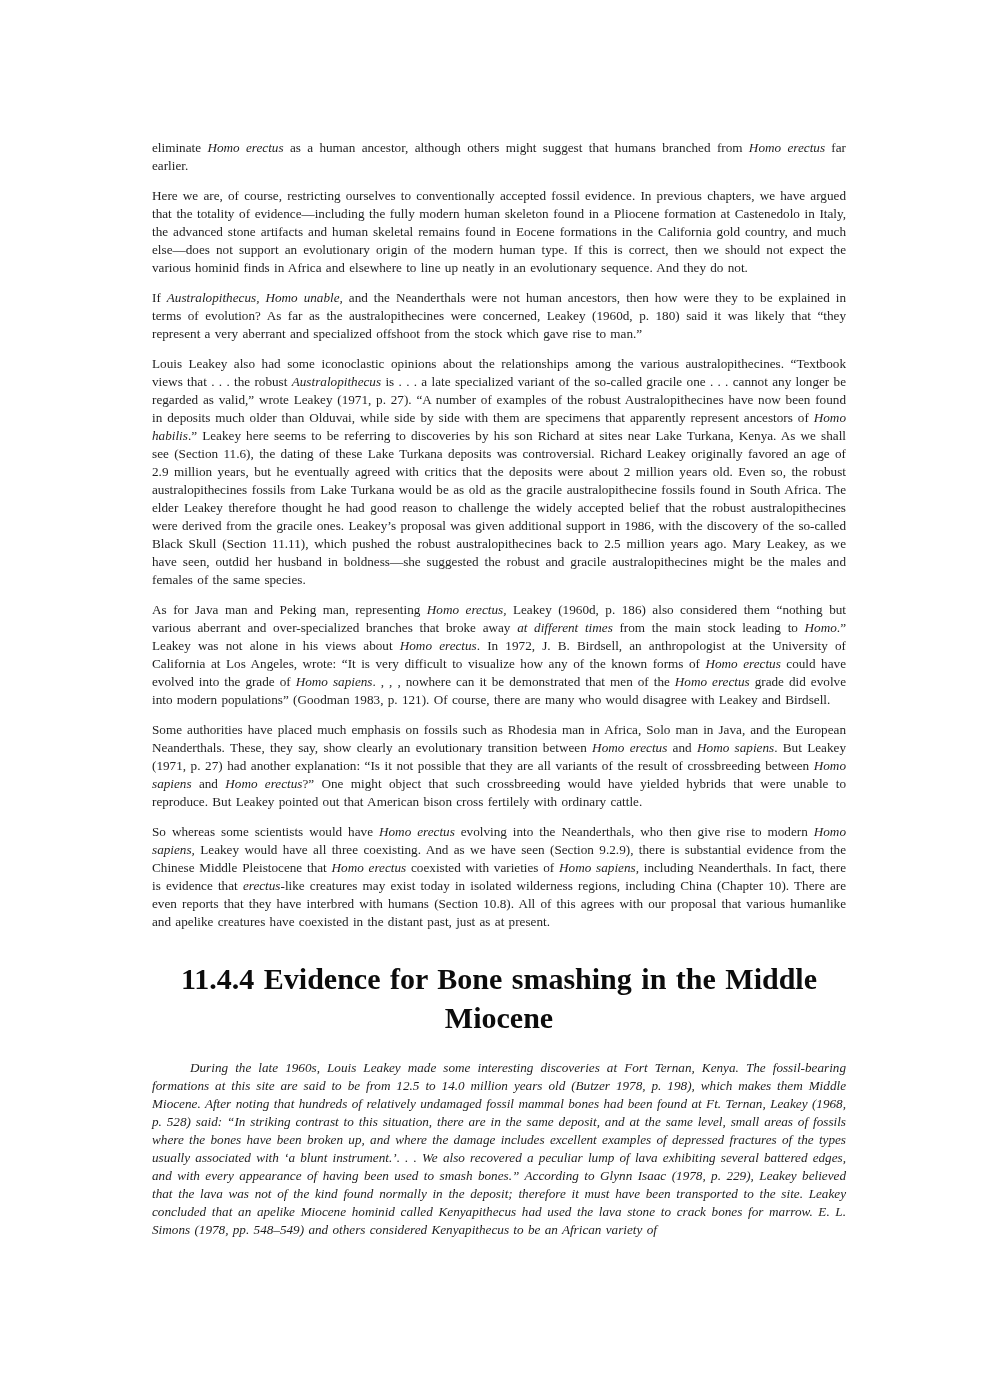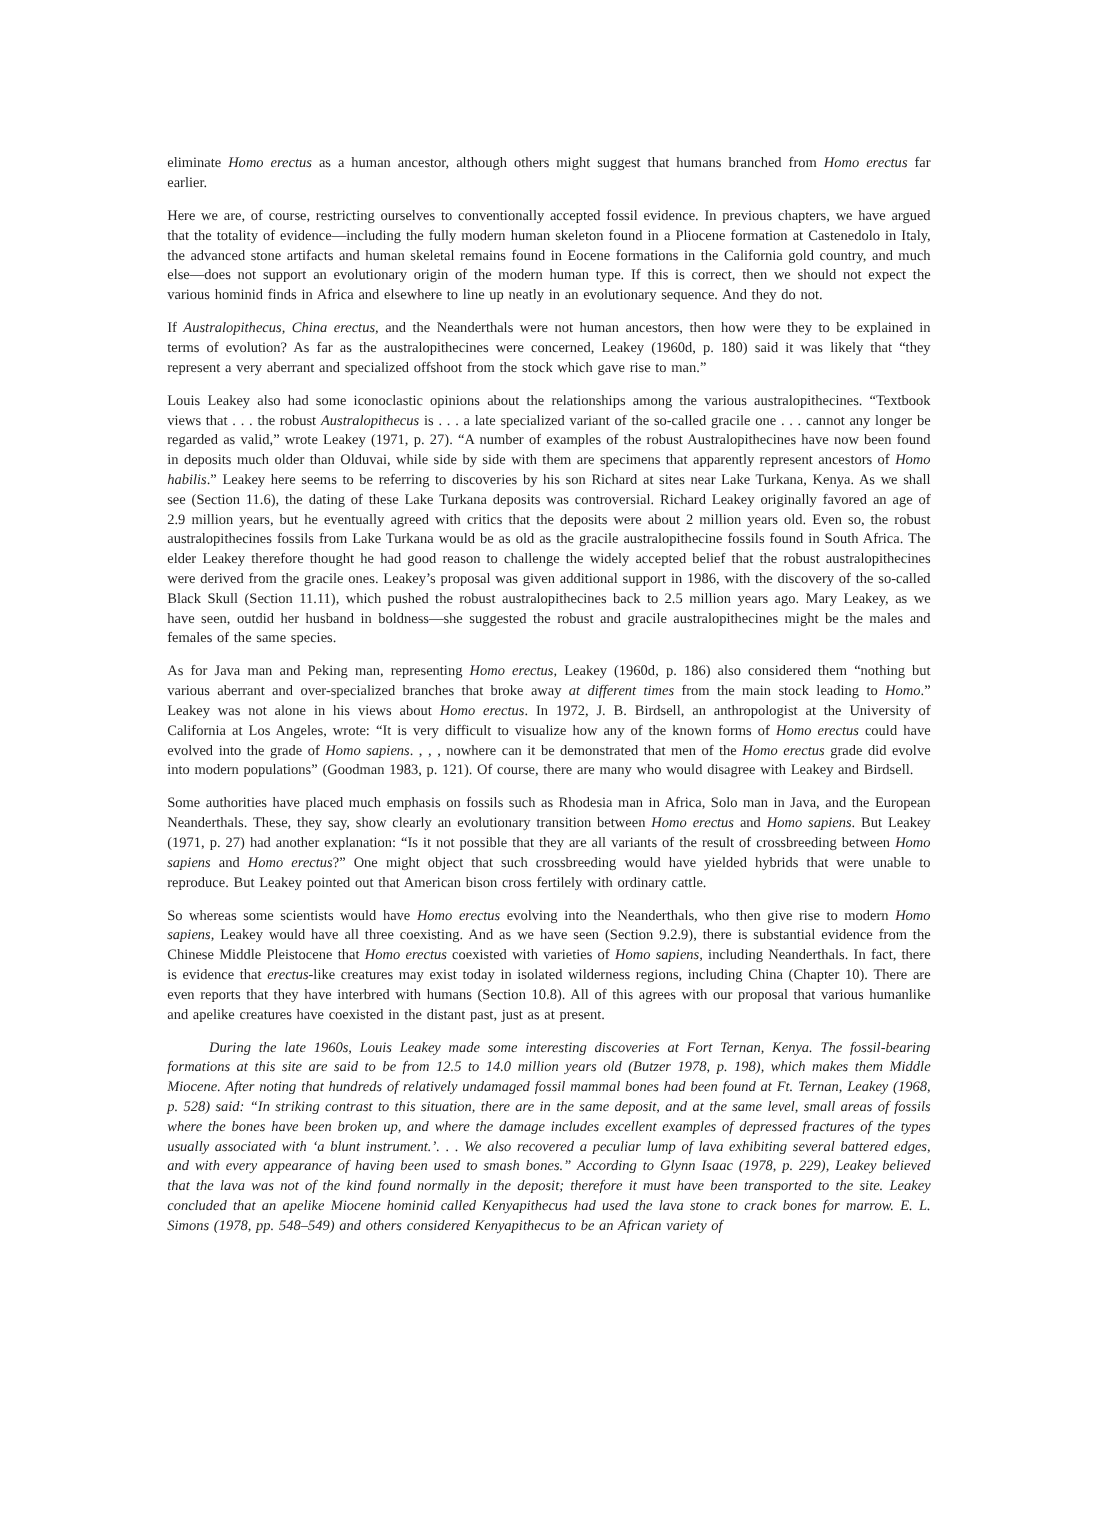--- a/index.html
+++ b/index.html
@@ -47,20 +47,21 @@
     word-spacing: 2px;
   }
 </style>
 </head>
 <body>
 
 <div class="page" style="background: rgb(255, 255, 255);">
   <div class="text-column" style="color: rgb(30, 30, 30);">
     <p class="para">eliminate <i>Homo erectus</i> as a human ancestor, although others might suggest that humans branched from <i>Homo erectus</i> far earlier.</p>
     <p class="para">Here we are, of course, restricting ourselves to conventionally accepted fossil evidence. In previous chapters, we have argued that the totality of evidence—including the fully modern human skeleton found in a Pliocene formation at Castenedolo in Italy, the advanced stone artifacts and human skeletal remains found in Eocene formations in the California gold country, and much else—does not support an evolutionary origin of the modern human type. If this is correct, then we should not expect the various hominid finds in Africa and elsewhere to line up neatly in an evolutionary sequence. And they do not.</p>
-    <p class="para">If <i>Australopithecus, China erectus,</i> and the Neanderthals were not human ancestors, then how were they to be explained in terms of evolution? As far as the australopithecines were concerned, Leakey (1960d, p. 180) said it was likely that “they represent a very aberrant and specialized offshoot from the stock which gave rise to man.”</p>
+    <p class="para">If <i>Australopithecus, Homo unable,</i> and the Neanderthals were not human ancestors, then how were they to be explained in terms of evolution? As far as the australopithecines were concerned, Leakey (1960d, p. 180) said it was likely that “they represent a very aberrant and specialized offshoot from the stock which gave rise to man.”</p>
     <p class="para">Louis Leakey also had some iconoclastic opinions about the relationships among the various australopithecines. “Textbook views that . . . the robust <i>Australopithecus</i> is . . . a late specialized variant of the so-called gracile one . . . cannot any longer be regarded as valid,” wrote Leakey (1971, p. 27). “A number of examples of the robust Australopithecines have now been found in deposits much older than Olduvai, while side by side with them are specimens that apparently represent ancestors of <i>Homo habilis</i>.” Leakey here seems to be referring to discoveries by his son Richard at sites near Lake Turkana, Kenya. As we shall see (Section 11.6), the dating of these Lake Turkana deposits was controversial. Richard Leakey originally favored an age of 2.9 million years, but he eventually agreed with critics that the deposits were about 2 million years old. Even so, the robust australopithecines fossils from Lake Turkana would be as old as the gracile australopithecine fossils found in South Africa. The elder Leakey therefore thought he had good reason to challenge the widely accepted belief that the robust australopithecines were derived from the gracile ones. Leakey’s proposal was given additional support in 1986, with the discovery of the so-called Black Skull (Section 11.11), which pushed the robust australopithecines back to 2.5 million years ago. Mary Leakey, as we have seen, outdid her husband in boldness—she suggested the robust and gracile australopithecines might be the males and females of the same species.</p>
     <p class="para">As for Java man and Peking man, representing <i>Homo erectus,</i> Leakey (1960d, p. 186) also considered them “nothing but various aberrant and over-specialized branches that broke away <i>at different times</i> from the main stock leading to <i>Homo</i>.” Leakey was not alone in his views about <i>Homo erectus</i>. In 1972, J. B. Birdsell, an anthropologist at the University of California at Los Angeles, wrote: “It is very difficult to visualize how any of the known forms of <i>Homo erectus</i> could have evolved into the grade of <i>Homo sapiens</i>. , , , nowhere can it be demonstrated that men of the <i>Homo erectus</i> grade did evolve into modern populations” (Goodman 1983, p. 121). Of course, there are many who would disagree with Leakey and Birdsell.</p>
     <p class="para">Some authorities have placed much emphasis on fossils such as Rhodesia man in Africa, Solo man in Java, and the European Neanderthals. These, they say, show clearly an evolutionary transition between <i>Homo erectus</i> and <i>Homo sapiens</i>. But Leakey (1971, p. 27) had another explanation: “Is it not possible that they are all variants of the result of crossbreeding between <i>Homo sapiens</i> and <i>Homo erectus</i>?” One might object that such crossbreeding would have yielded hybrids that were unable to reproduce. But Leakey pointed out that American bison cross fertilely with ordinary cattle.</p>
     <p class="para">So whereas some scientists would have <i>Homo erectus</i> evolving into the Neanderthals, who then give rise to modern <i>Homo sapiens,</i> Leakey would have all three coexisting. And as we have seen (Section 9.2.9), there is substantial evidence from the Chinese Middle Pleistocene that <i>Homo erectus</i> coexisted with varieties of <i>Homo sapiens,</i> including Neanderthals. In fact, there is evidence that <i>erectus</i>-like creatures may exist today in isolated wilderness regions, including China (Chapter 10). There are even reports that they have interbred with humans (Section 10.8). All of this agrees with our proposal that various humanlike and apelike creatures have coexisted in the distant past, just as at present.</p>
+    <h2 class="section-heading" style="color: rgb(12, 12, 12);">11.4.4 Evidence for Bone smashing in the Middle Miocene</h2>
     <p class="para first-line-indent">During the late 1960s, Louis Leakey made some interesting discoveries at Fort Ternan, Kenya. The fossil-bearing formations at this site are said to be from 12.5 to 14.0 million years old (Butzer 1978, p. 198), which makes them Middle Miocene. After noting that hundreds of relatively undamaged fossil mammal bones had been found at Ft. Ternan, Leakey (1968, p. 528) said: “In striking contrast to this situation, there are in the same deposit, and at the same level, small areas of fossils where the bones have been broken up, and where the damage includes excellent examples of depressed fractures of the types usually associated with ‘a blunt instrument.’. . . We also recovered a peculiar lump of lava exhibiting several battered edges, and with every appearance of having been used to smash bones.” According to Glynn Isaac (1978, p. 229), Leakey believed that the lava was not of the kind found normally in the deposit; therefore it must have been transported to the site. Leakey concluded that an apelike Miocene hominid called Kenyapithecus had used the lava stone to crack bones for marrow. E. L. Simons (1978, pp. 548–549) and others considered Kenyapithecus to be an African variety of</p>
   </div>
 </div>
 
 </body></html>

